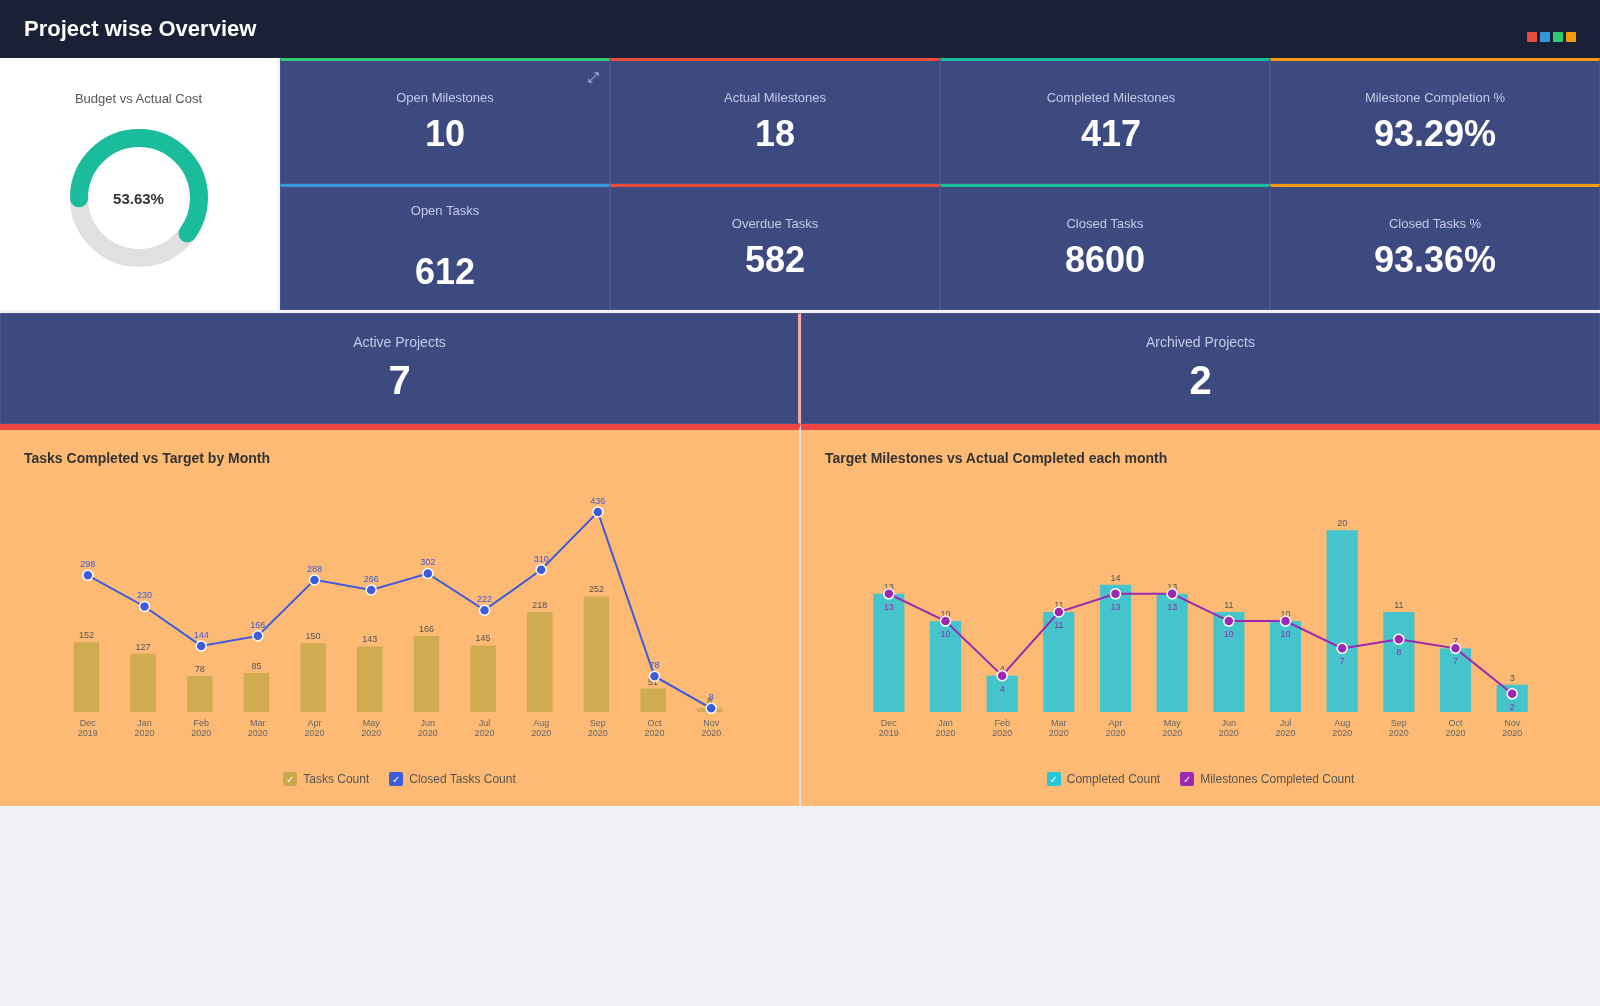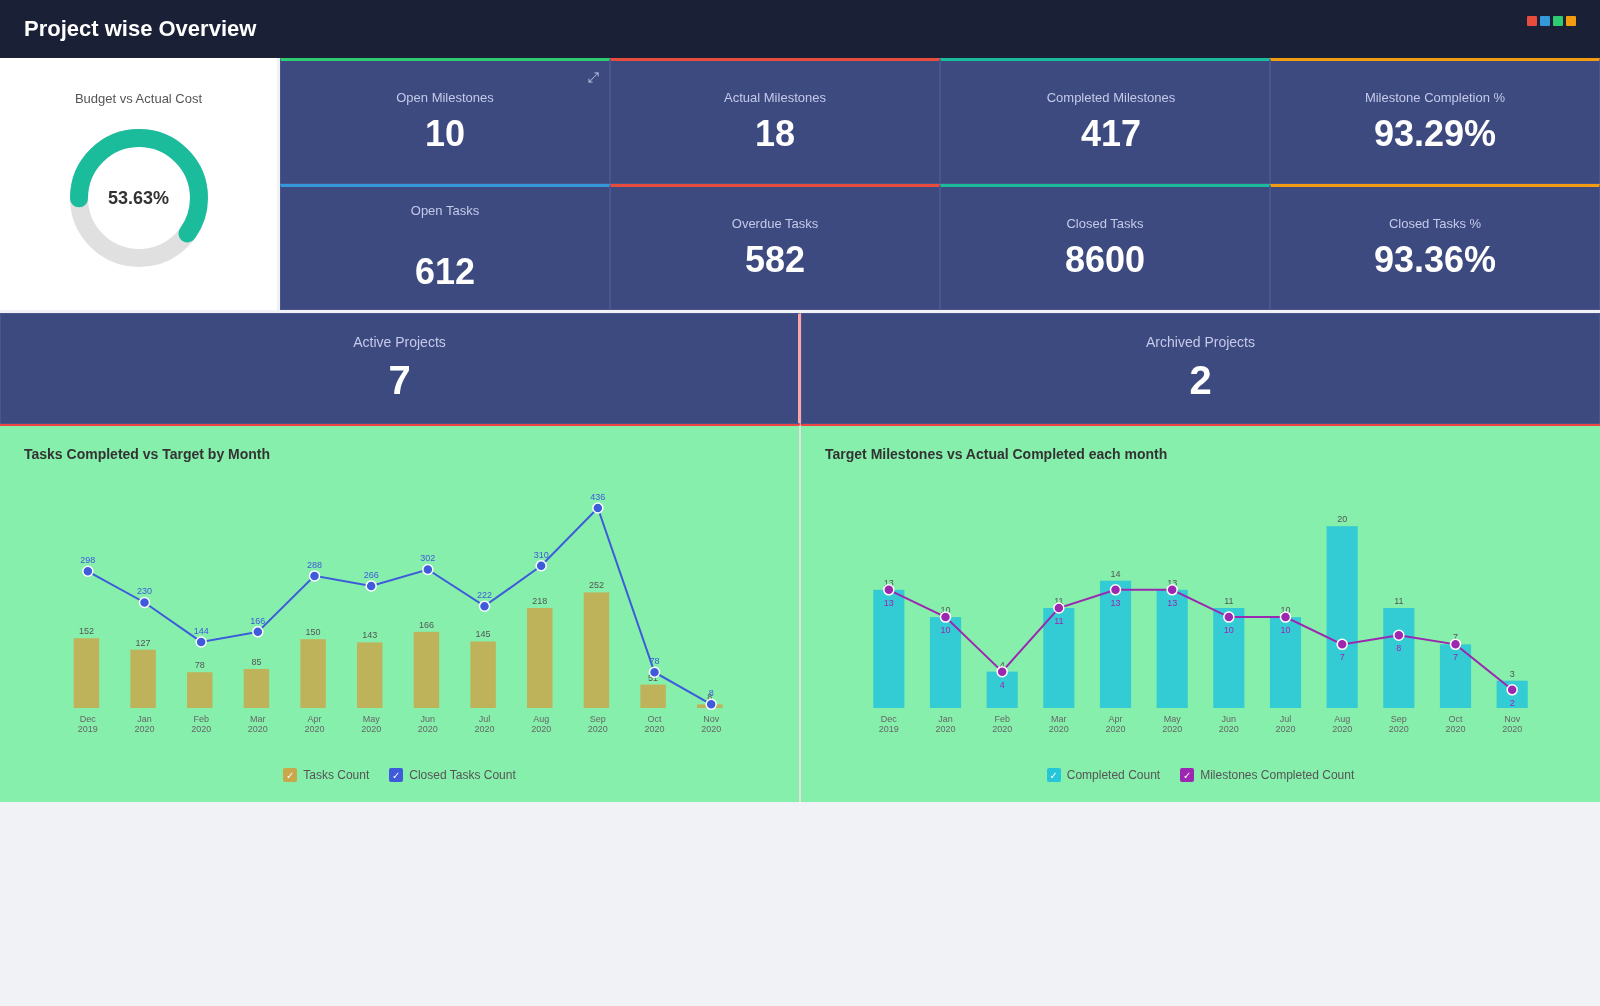--- a/index.html
+++ b/index.html
@@ -3,21 +3,21 @@
   <meta charset="utf-8">
   <style>
     * { box-sizing: border-box; margin: 0; padding: 0; }
     body { font-family: 'Segoe UI', Arial, sans-serif; background: #f0f2f5; }
 
     .header {
       background: #1a2035;
       color: white;
       padding: 16px 24px;
       display: flex;
-      align-items: flex-start;
+      align-items: flex-end;
       justify-content: space-between;
     }
     .header h1 { font-size: 22px; font-weight: 600; }
     .header-icon { display: flex; gap: 3px; }
     .header-icon span { width: 10px; height: 10px; border-radius: 1px; display: inline-block; }
 
     .top-section {
       display: flex;
       background: #2d3561;
       border-bottom: 3px solid #f0f2f5;
@@ -35,21 +35,21 @@
       border-right: 3px solid #f0f2f5;
     }
     .donut-title { font-size: 13px; color: #555; margin-bottom: 12px; font-weight: 500; }
 
     .donut-wrapper { position: relative; width: 160px; height: 160px; }
     .donut-wrapper svg { width: 160px; height: 160px; }
     .donut-center {
       position: absolute;
       top: 50%; left: 50%;
       transform: translate(-50%, -50%);
-      font-size: 18px;
+      font-size: 15px;
       font-weight: 700;
       color: #333;
     }
 
     .metrics-grid {
       flex: 1;
       display: grid;
       grid-template-columns: repeat(4, 1fr);
       grid-template-rows: repeat(2, 1fr);
     }
@@ -97,22 +97,22 @@
     .project-value { font-size: 40px; font-weight: 700; color: white; }
 
     .charts-section {
       display: flex;
       background: white;
       gap: 0;
     }
     .chart-panel {
       flex: 1;
       padding: 20px 24px;
-      background: #86efac;
-      border-top: 2px solid #ef4444;
+      background: #fdba74;
+      border-top: 6px solid #ef4444;
     }
     .chart-panel:first-child { border-right: 2px solid #e0e0e0; }
     .chart-title { font-size: 14px; font-weight: 600; color: #333; margin-bottom: 16px; }
 
     .chart-area { width: 100%; height: 280px; position: relative; }
 
     .legend {
       display: flex;
       gap: 20px;
       margin-top: 10px;

